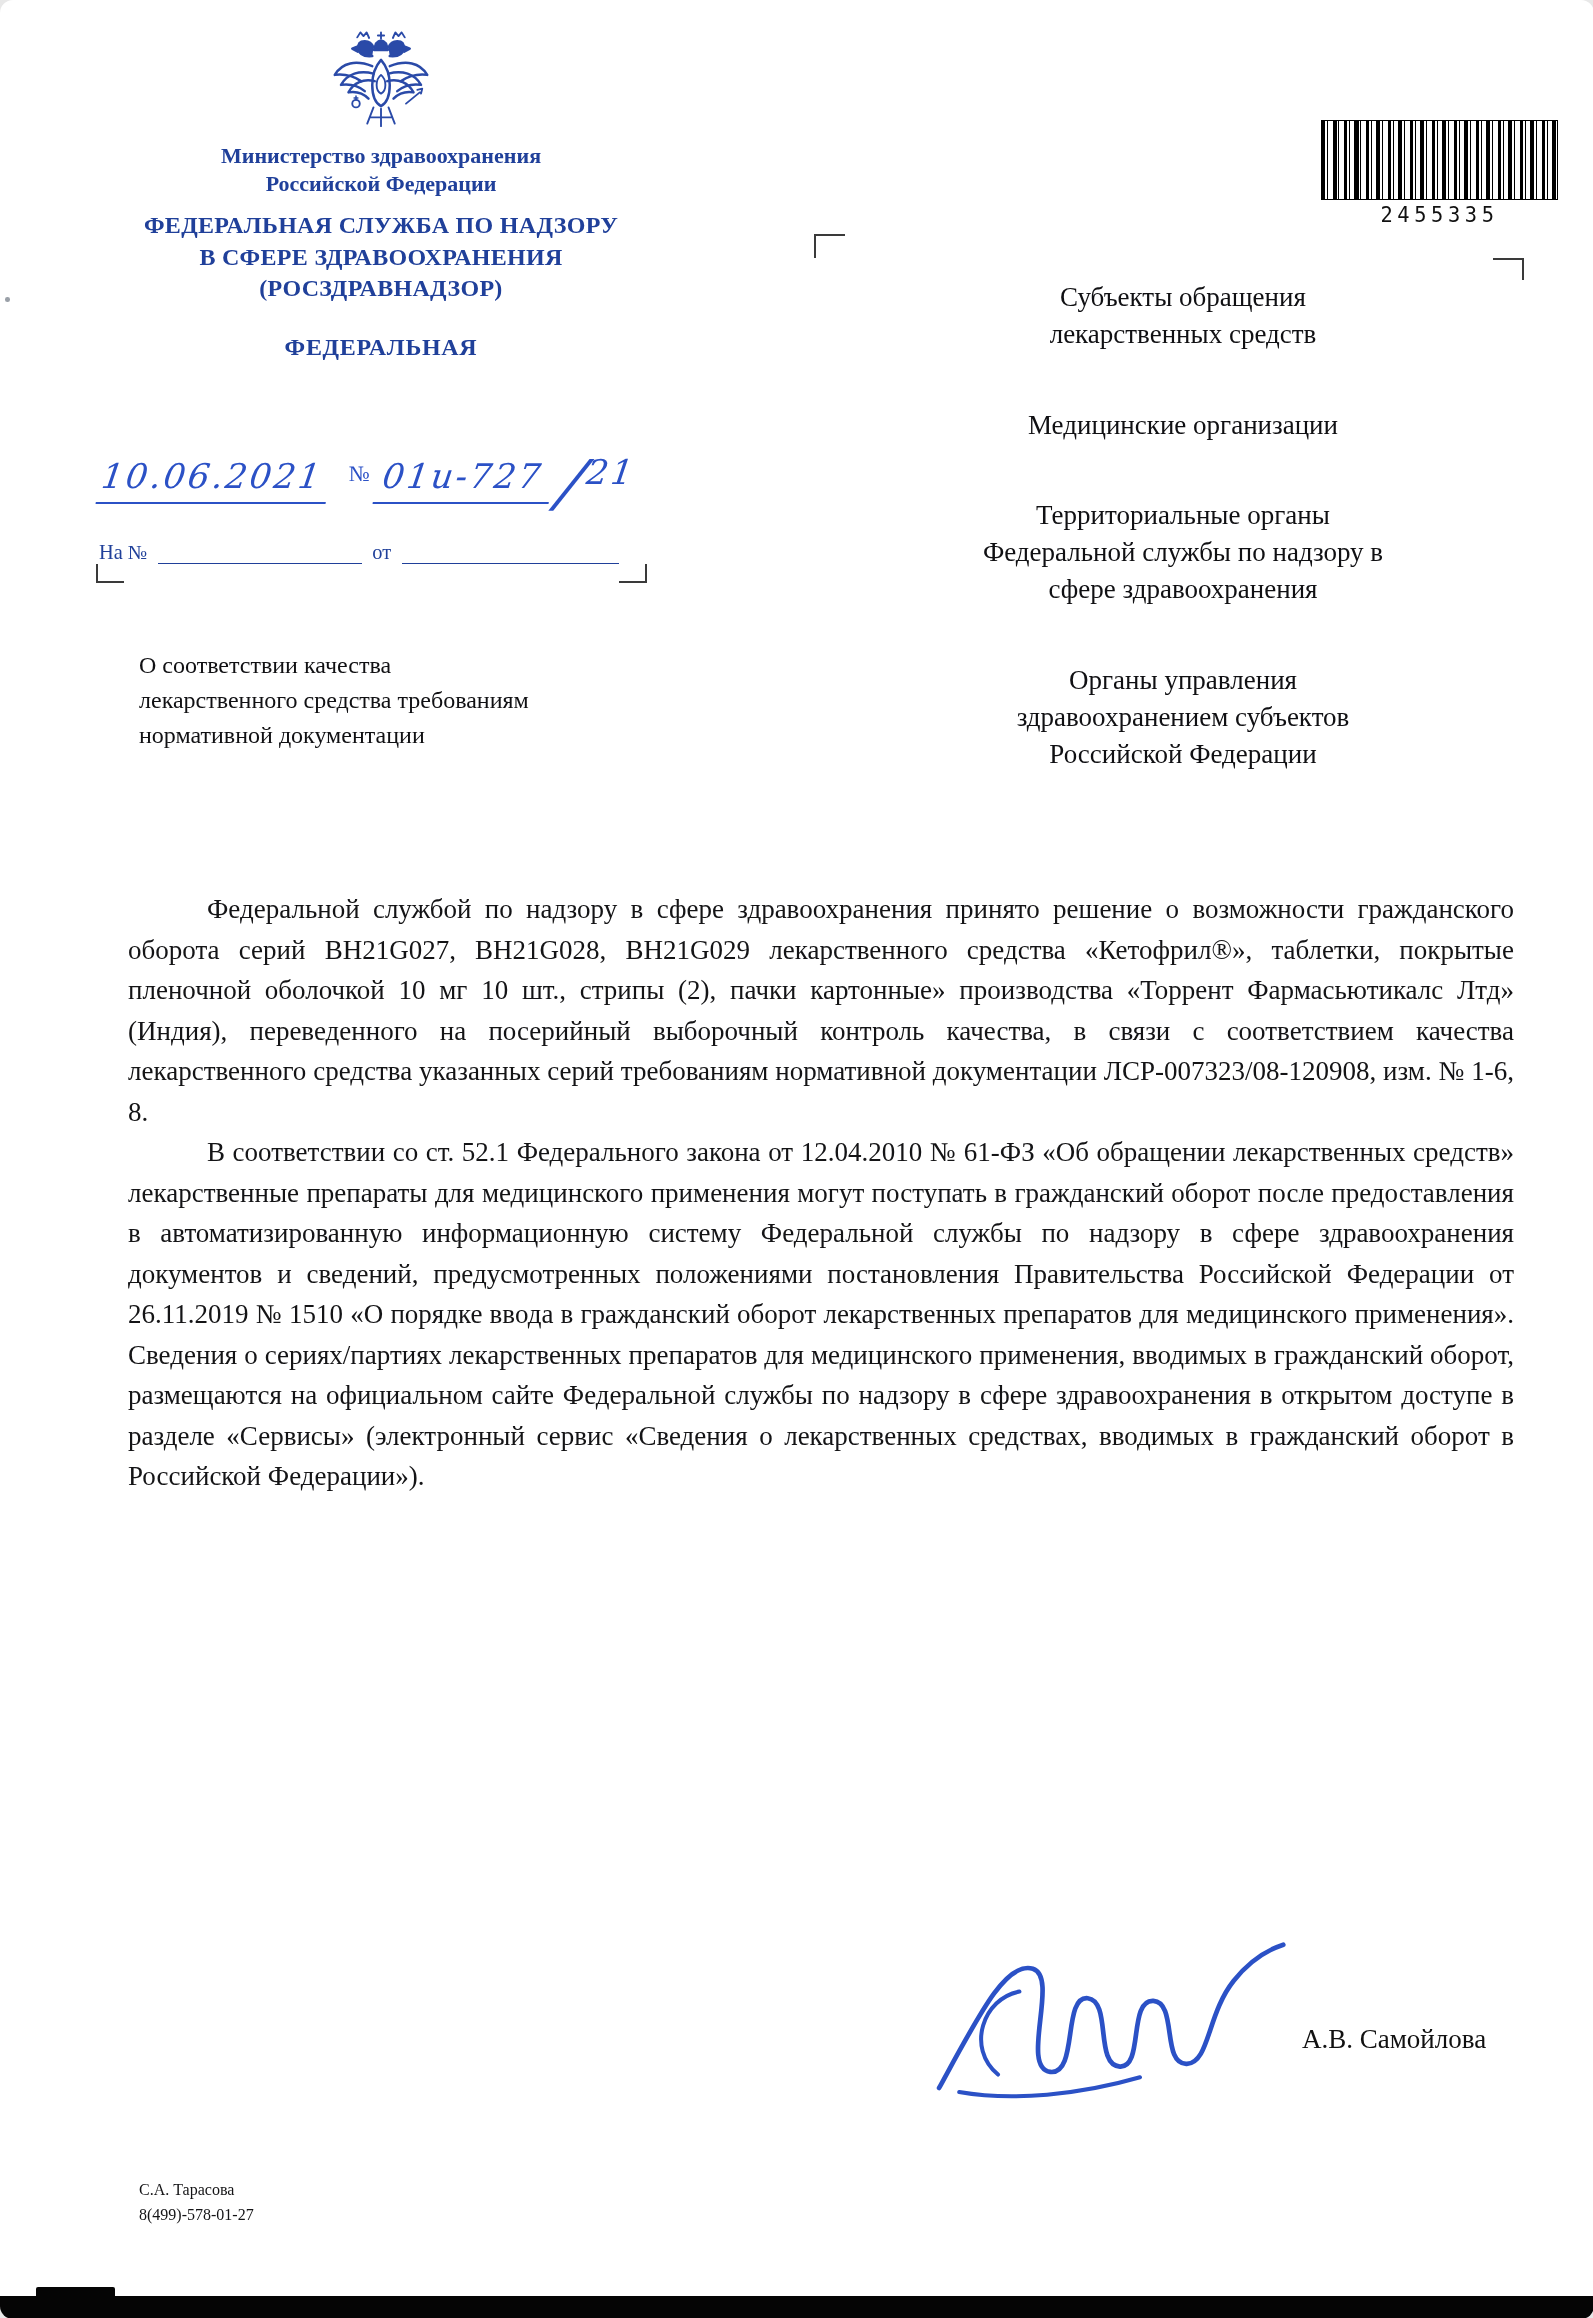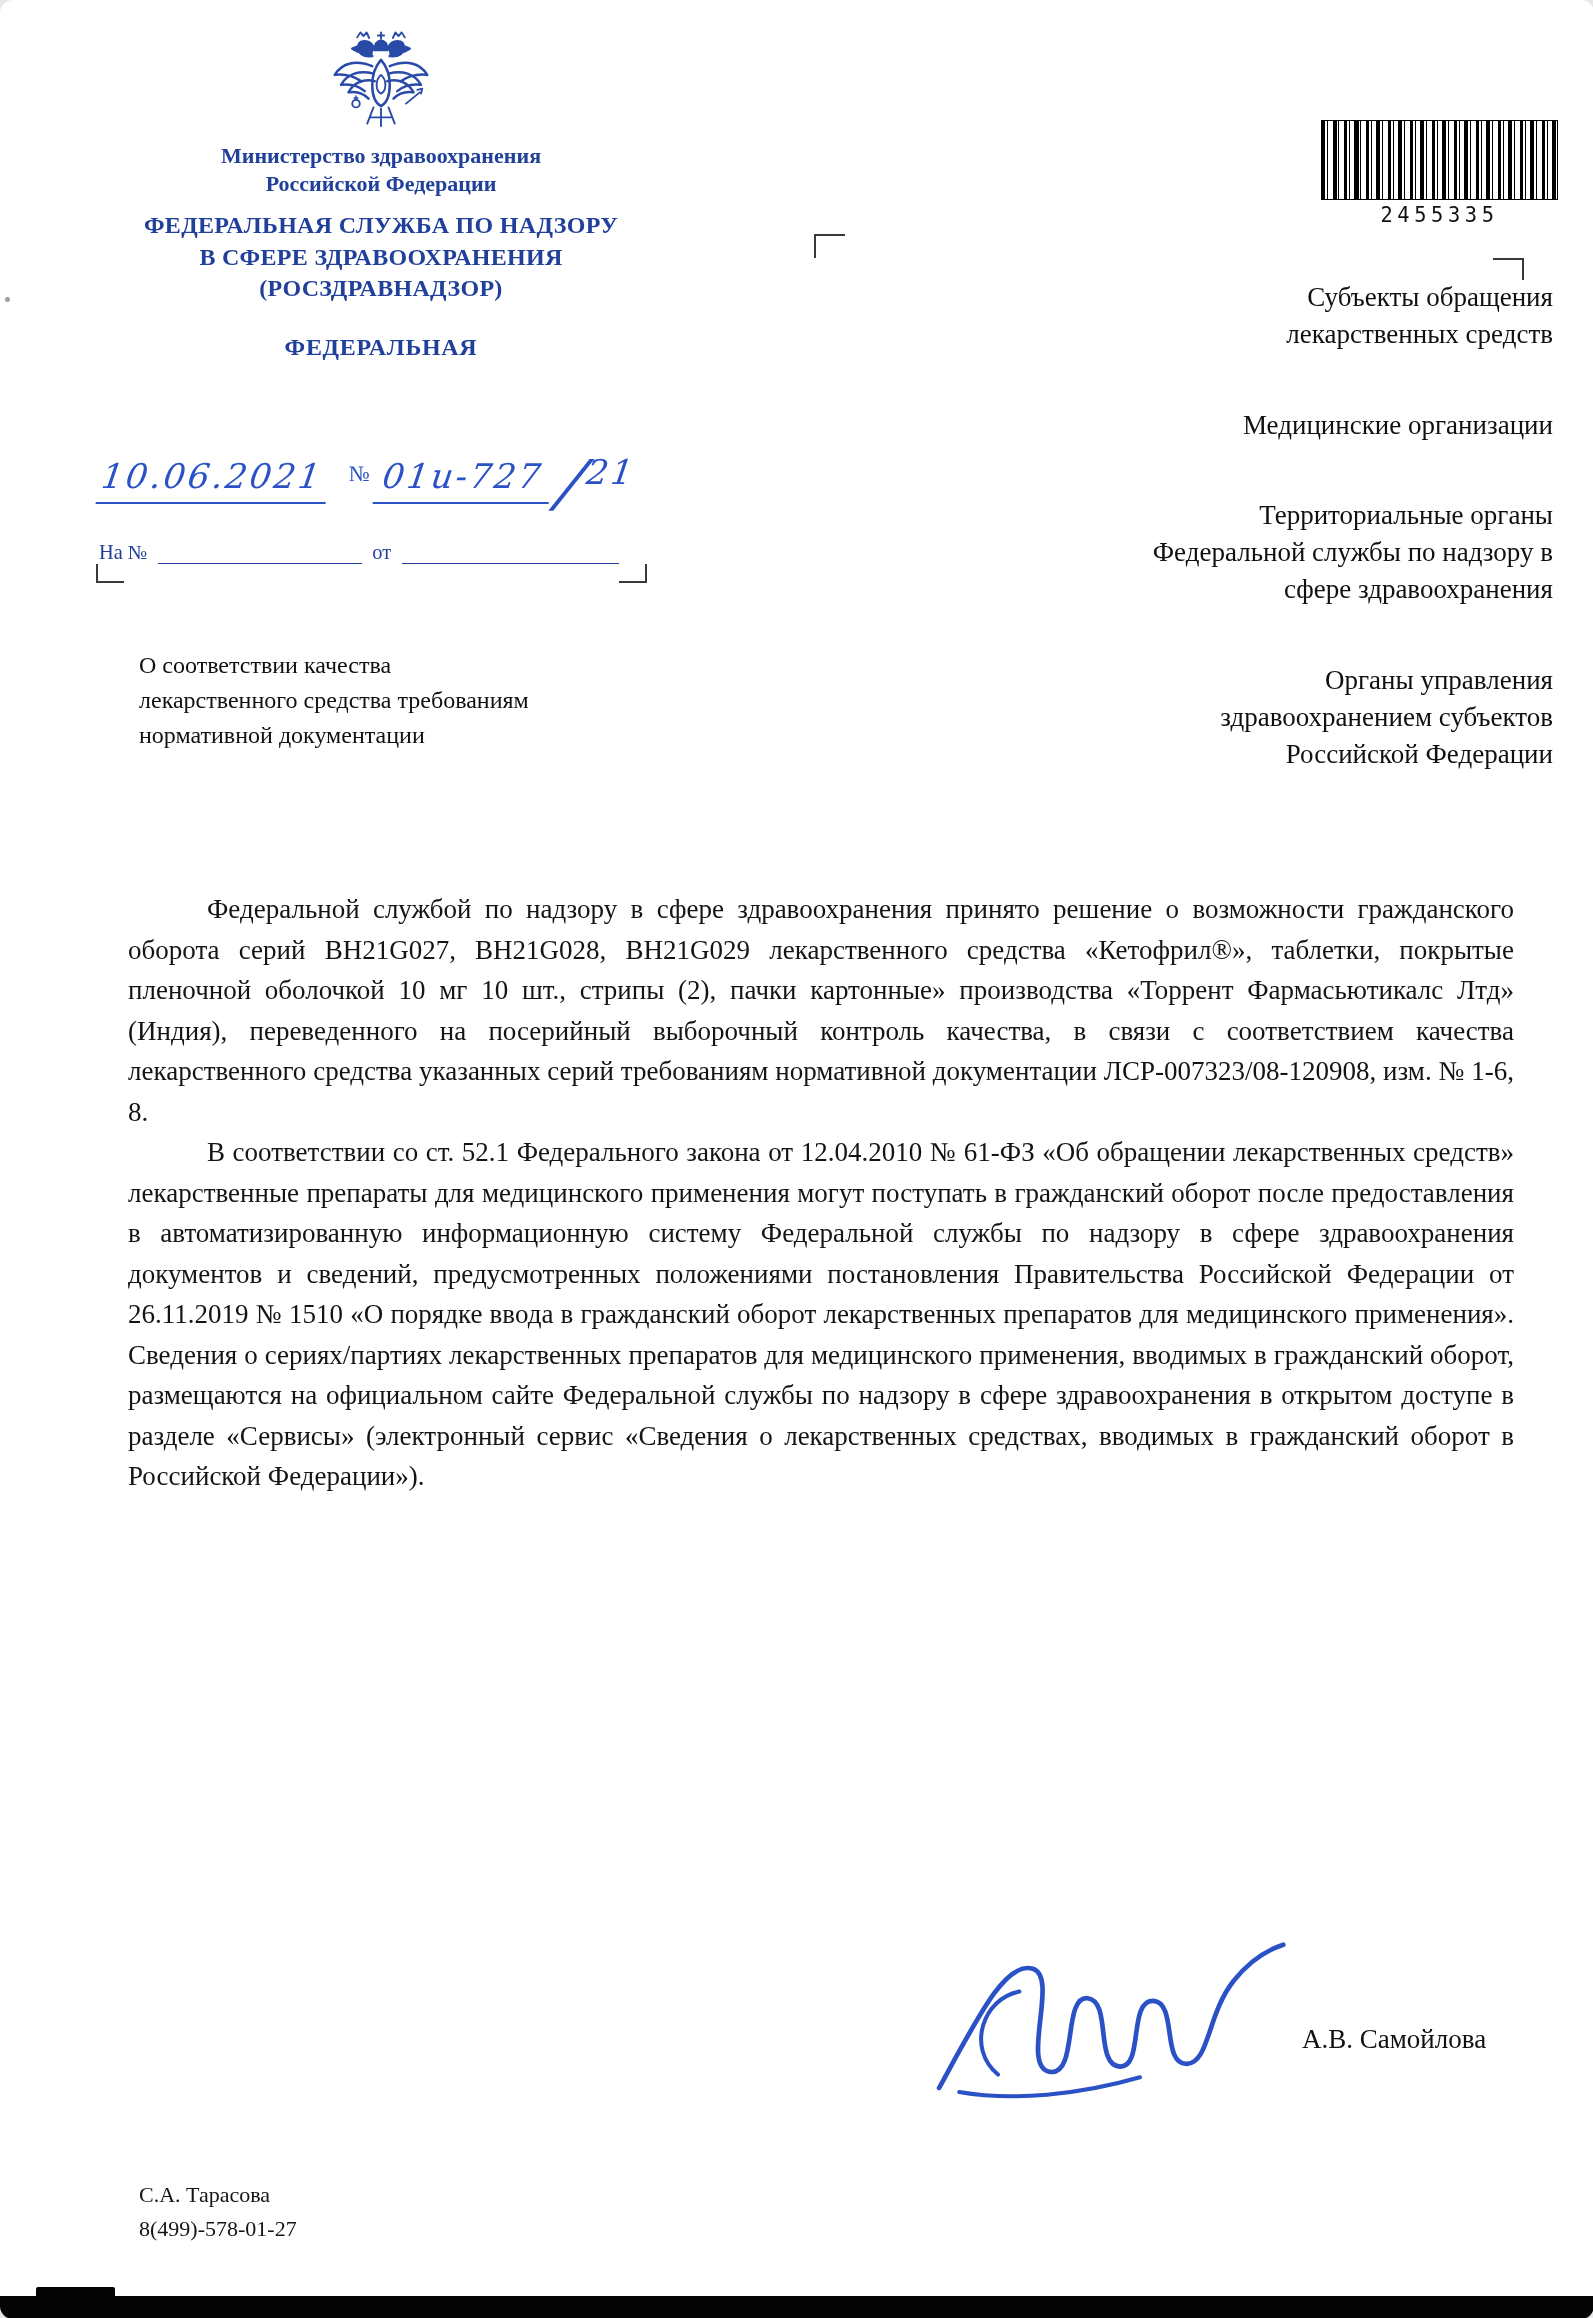--- a/index.html
+++ b/index.html
@@ -56,42 +56,42 @@
         #000 0 2.6px, #fff 2.6px 4.6px,
         #000 4.6px 6px, #fff 6px 10.5px,
         #000 10.5px 14.5px, #fff 14.5px 16px,
         #000 16px 17px, #fff 17px 22px);
     border:0.7px solid #000;
     box-sizing:border-box;
   }
   .barcode-num{font-family:"DejaVu Sans Mono", monospace;font-size:20.4px;letter-spacing:4.6px;color:#111;margin-top:2.6px;}
 
   
-  .addressees{position:absolute;left:935px;top:279px;width:618px;text-align:right;color:#101013;}
+  .addressees{position:absolute;left:874px;top:279px;width:618px;text-align:center;color:#101013;}
   .addressee{font-size:27px;line-height:1.38;margin:0 0 53px 0;white-space:pre-line;}
 
   
   .subject{
     position:absolute;left:139px;top:648px;width:526px;
     font-size:24px;line-height:1.45;color:#101013;white-space:pre-line;
   }
 
   
   .body-text{
     position:absolute;left:128px;top:889px;width:1386px;
     font-size:27px;line-height:1.5;color:#141416;text-align:justify;
   }
   .body-text p{margin:0;text-indent:79px;}
 
   
   .signature-svg{position:absolute;left:919px;top:1932px;width:375px;height:178px;}
   .signer-name{position:absolute;left:1302px;top:2024px;width:224px;font-size:27px;color:#111;text-align:left;white-space:nowrap;}
 
   
-  .footer{position:absolute;left:139px;top:2178px;font-size:22px;line-height:1.55;color:#141416;white-space:pre-line;}
+  .footer{position:absolute;left:139px;top:2178px;font-size:16px;line-height:1.55;color:#141416;white-space:pre-line;}
 
   
   .scan-bar{position:absolute;left:0;top:2296px;width:1594px;height:22.4px;background:#050505;}
   .scan-smudge{position:absolute;left:36px;top:2287px;width:79px;height:10.5px;background:#050505;border-radius:2px 2px 0 0;}
   .scan-dot{position:absolute;left:5.3px;top:297px;width:4.6px;height:4.6px;background:#9aa0a8;border-radius:50%;}
 </style>
 </head>
 <body>
 
 <div class="page">

